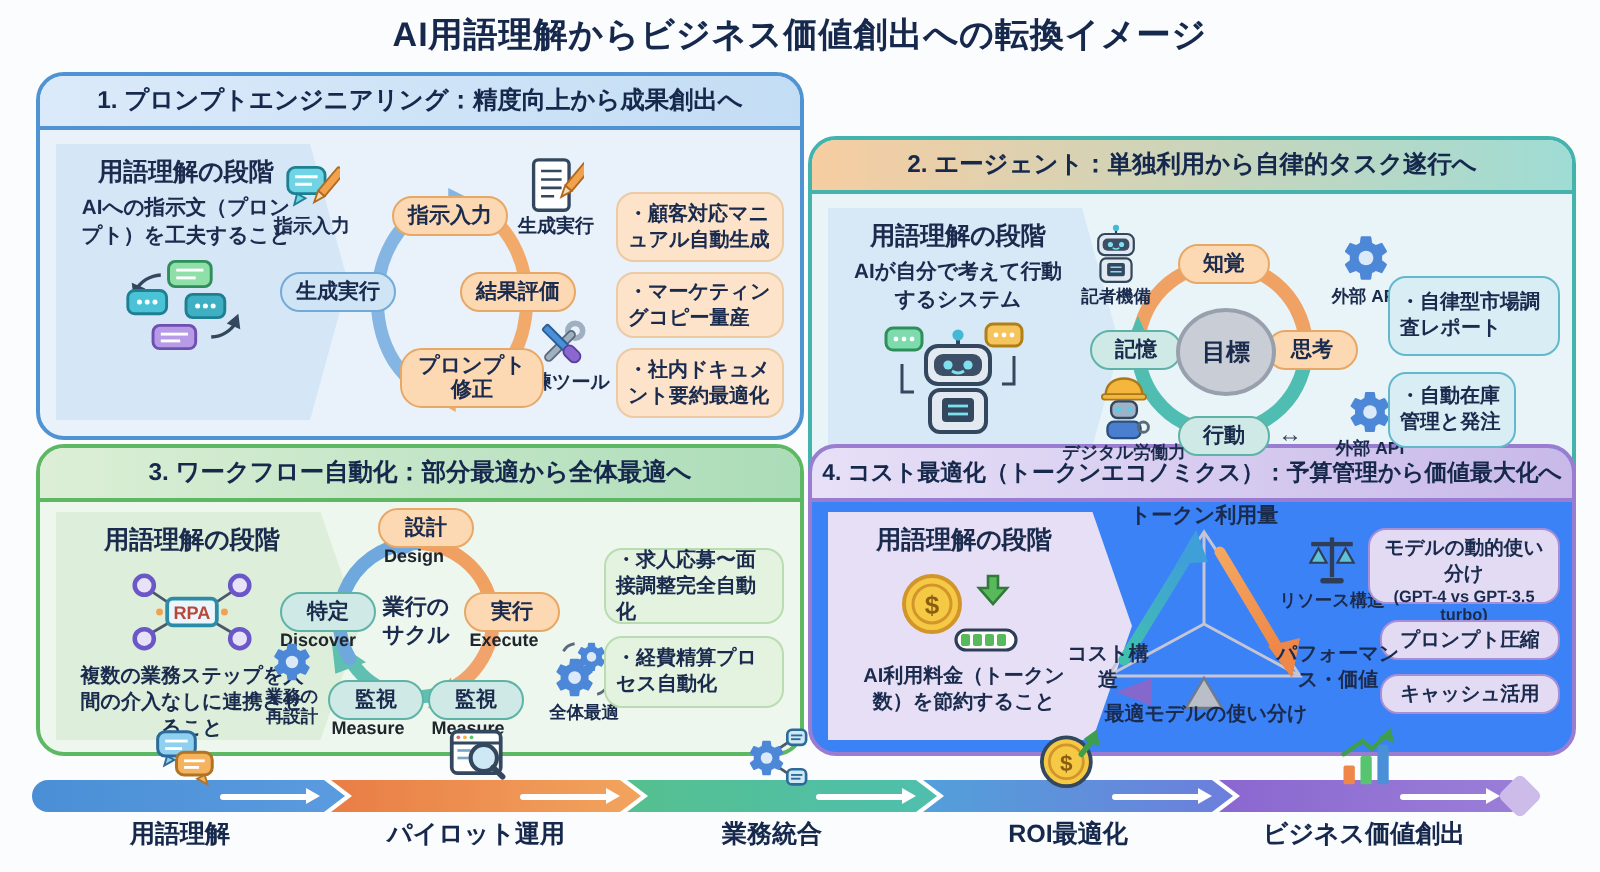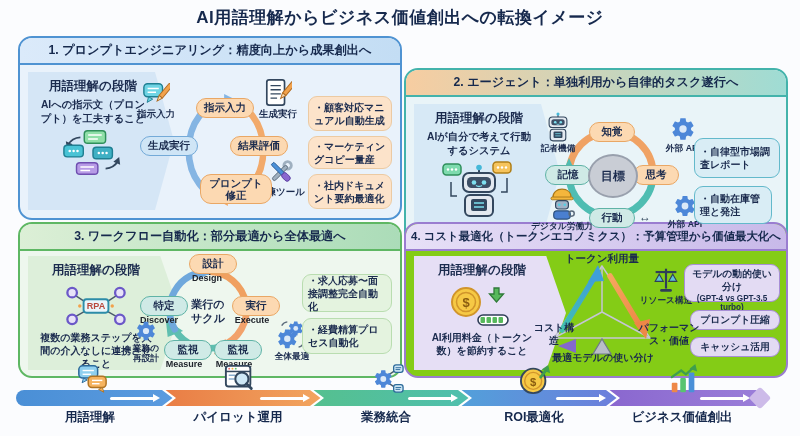--- a/index.html
+++ b/index.html
@@ -4,21 +4,21 @@
 <style>
   html,body{margin:0;padding:0;}
   body{font-family:"Liberation Sans","DejaVu Sans",sans-serif;background:#fff;}
   .canvas{position:relative;width:800px;height:436px;background:#fbfcfe;overflow:hidden;color:#1b2b4e;}
   .main-title{position:absolute;top:6px;left:0;width:800px;text-align:center;font-size:17px;font-weight:700;color:#16294d;letter-spacing:.5px;}
 
   .panel{position:absolute;border-radius:14px;border:2.5px solid;overflow:hidden;}
   #p1{left:18px;top:36px;width:380px;height:180px;border-color:#4f93d2;background:#e9f2fb;}
   #p2{left:404px;top:36px;width:380px;height:180px;border-color:#43b3ab;background:#e9f4f8;margin-top:32px;}
   #p3{left:18px;top:222px;width:380px;height:152px;border-color:#5eb763;background:#eef7ee;}
-  #p4{left:404px;top:222px;width:380px;height:152px;border-color:#9a7dd0;background:#84cc16;}
+  #p4{left:404px;top:222px;width:380px;height:152px;border-color:#9a7dd0;background:#3b82f6;}
   .panel-header{height:25px;display:flex;align-items:center;justify-content:center;font-weight:700;font-size:12.2px;color:#16294d;border-bottom:2px solid;}
   #p1 .panel-header{background:linear-gradient(90deg,#dbeafa,#c3ddf4);border-color:#4f93d2;}
   #p2 .panel-header{background:linear-gradient(90deg,#f7cda1,#9fdcd4);border-color:#43b3ab;}
   #p3 .panel-header{background:linear-gradient(90deg,#dcefd6,#abdcb8);border-color:#5eb763;}
   #p4 .panel-header{background:linear-gradient(90deg,#e7e0f7,#c8b9e9);border-color:#9a7dd0;font-size:11.4px;}
 
   .stage-box{position:absolute;clip-path:polygon(0 0,87% 0,100% 50%,87% 100%,0 100%);padding:6px 24px 4px 8px;box-sizing:border-box;text-align:center;}
   #p1 .stage-box{left:8px;top:34px;width:146px;height:138px;background:#d5e6f6;}
   #p2 .stage-box{left:8px;top:34px;width:146px;height:138px;background:#d7e9f6;}
   #p3 .stage-box{left:8px;top:32px;width:152px;height:114px;background:#ddefda;}
@@ -238,21 +238,21 @@
         <circle cx="11" cy="20.5" r="1.4" fill="#55d0e4"></circle>
           <circle cx="17" cy="20.5" r="1.4" fill="#55d0e4"></circle>
         <rect x="5" y="27" width="18" height="9" rx="3.5" fill="#4a7fd0" stroke="#2c517e" stroke-width="1.3"></rect>
         <circle cx="24.5" cy="30" r="2.8" fill="none" stroke="#5a6a7a" stroke-width="1.6"></circle>
       </svg>
       <span class="cap cap-s">デジタル労働力</span>
     </div>
     <div class="updown" style="left:233px;top:140px;">↔</div>
 
     <div class="bullet" style="left:288px;top:68px;width:86px;height:40px;">・自律型市場調査レポート</div>
-    <div class="bullet" style="left:288px;top:116px;width:78px;height:38px;">・自動在庫管理と発注</div>
+    <div class="bullet" style="left:288px;top:116px;width:64px;height:38px;">・自動在庫管理と発注</div>
   </div>
 
   <div class="panel" id="p3">
     <div class="panel-header">3. ワークフロー自動化：部分最適から全体最適へ</div>
     <div class="stage-box">
       <div class="stage-heading">用語理解の段階</div>
       <svg class="stage-ico" width="68" height="42" viewBox="0 0 70 44">
         <line x1="12" y1="10" x2="24" y2="18" stroke="#4a5a6a" stroke-width="1.5"></line>
         <line x1="58" y1="10" x2="46" y2="18" stroke="#4a5a6a" stroke-width="1.5"></line>
         <line x1="12" y1="34" x2="24" y2="27" stroke="#4a5a6a" stroke-width="1.5"></line>

